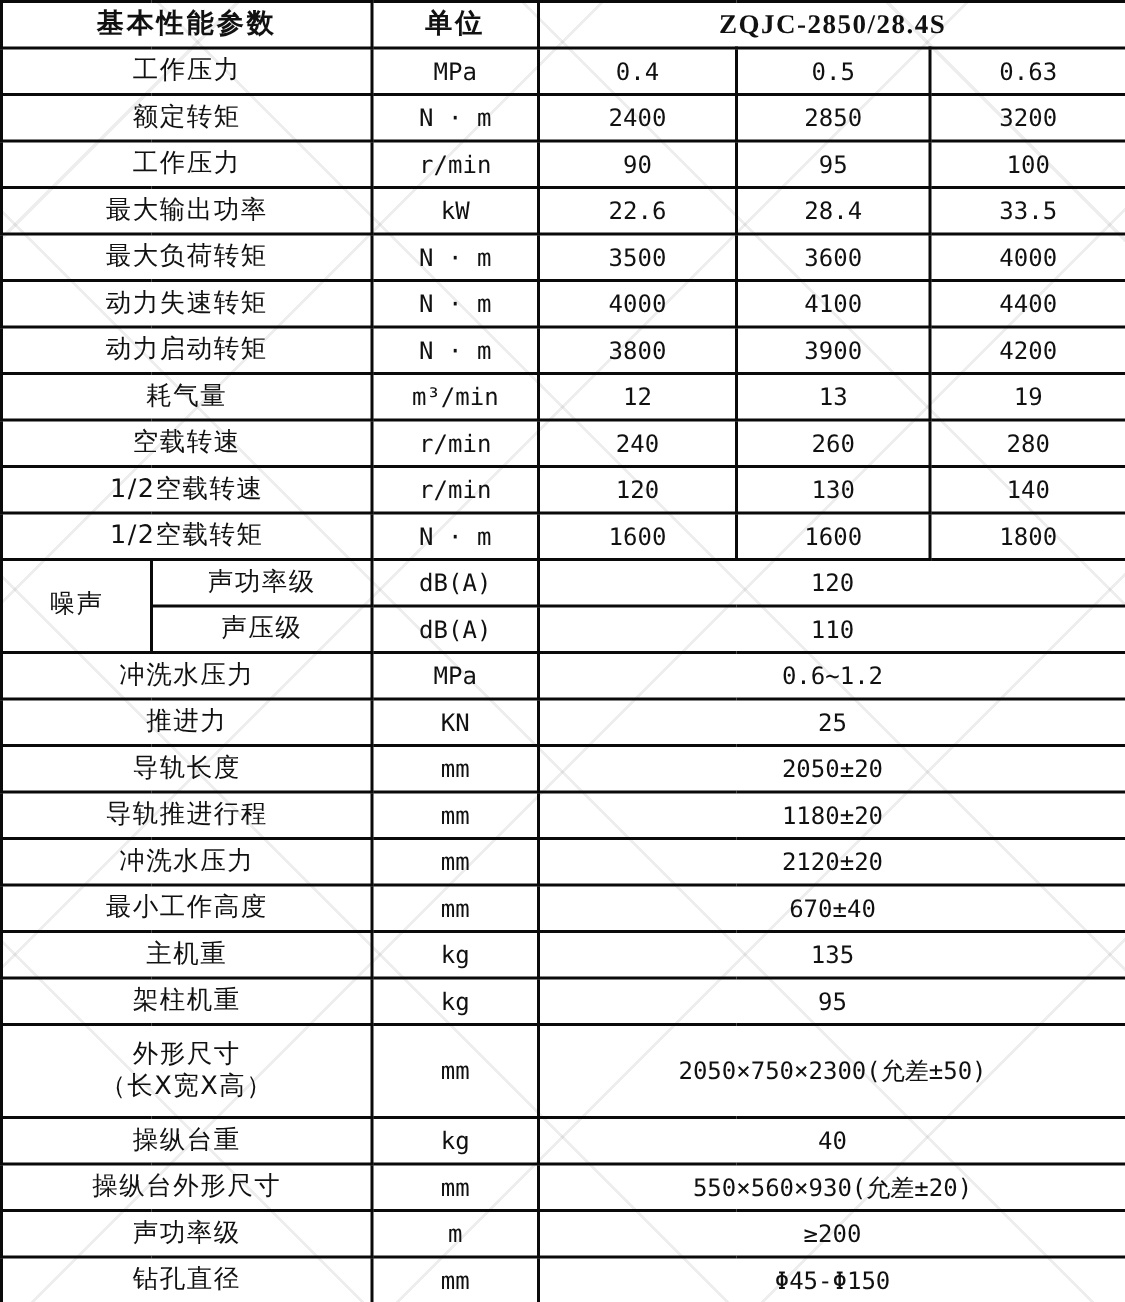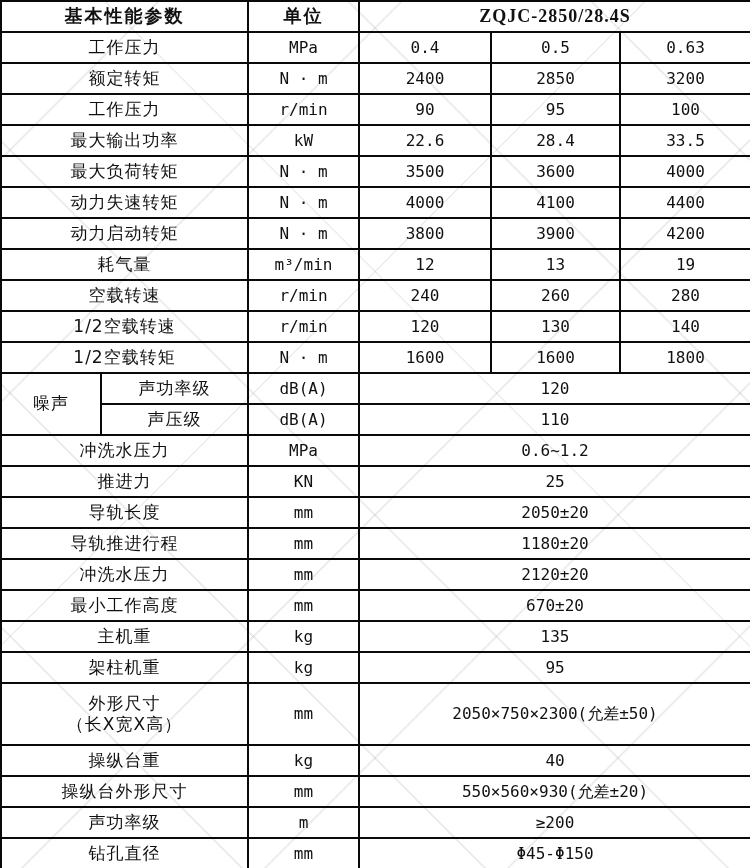--- a/index.html
+++ b/index.html
@@ -161,21 +161,21 @@
       <td class="val" colspan="3">1180±20</td>
     </tr>
     <tr>
       <td class="lbl" colspan="2">冲洗水压力</td>
       <td class="unit">mm</td>
       <td class="val" colspan="3">2120±20</td>
     </tr>
     <tr>
       <td class="lbl" colspan="2">最小工作高度</td>
       <td class="unit">mm</td>
-      <td class="val" colspan="3">670±20</td>
+      <td class="val" colspan="3">670±40</td>
     </tr>
     <tr>
       <td class="lbl" colspan="2">主机重</td>
       <td class="unit">kg</td>
       <td class="val" colspan="3">135</td>
     </tr>
     <tr>
       <td class="lbl" colspan="2">架柱机重</td>
       <td class="unit">kg</td>
       <td class="val" colspan="3">95</td>

